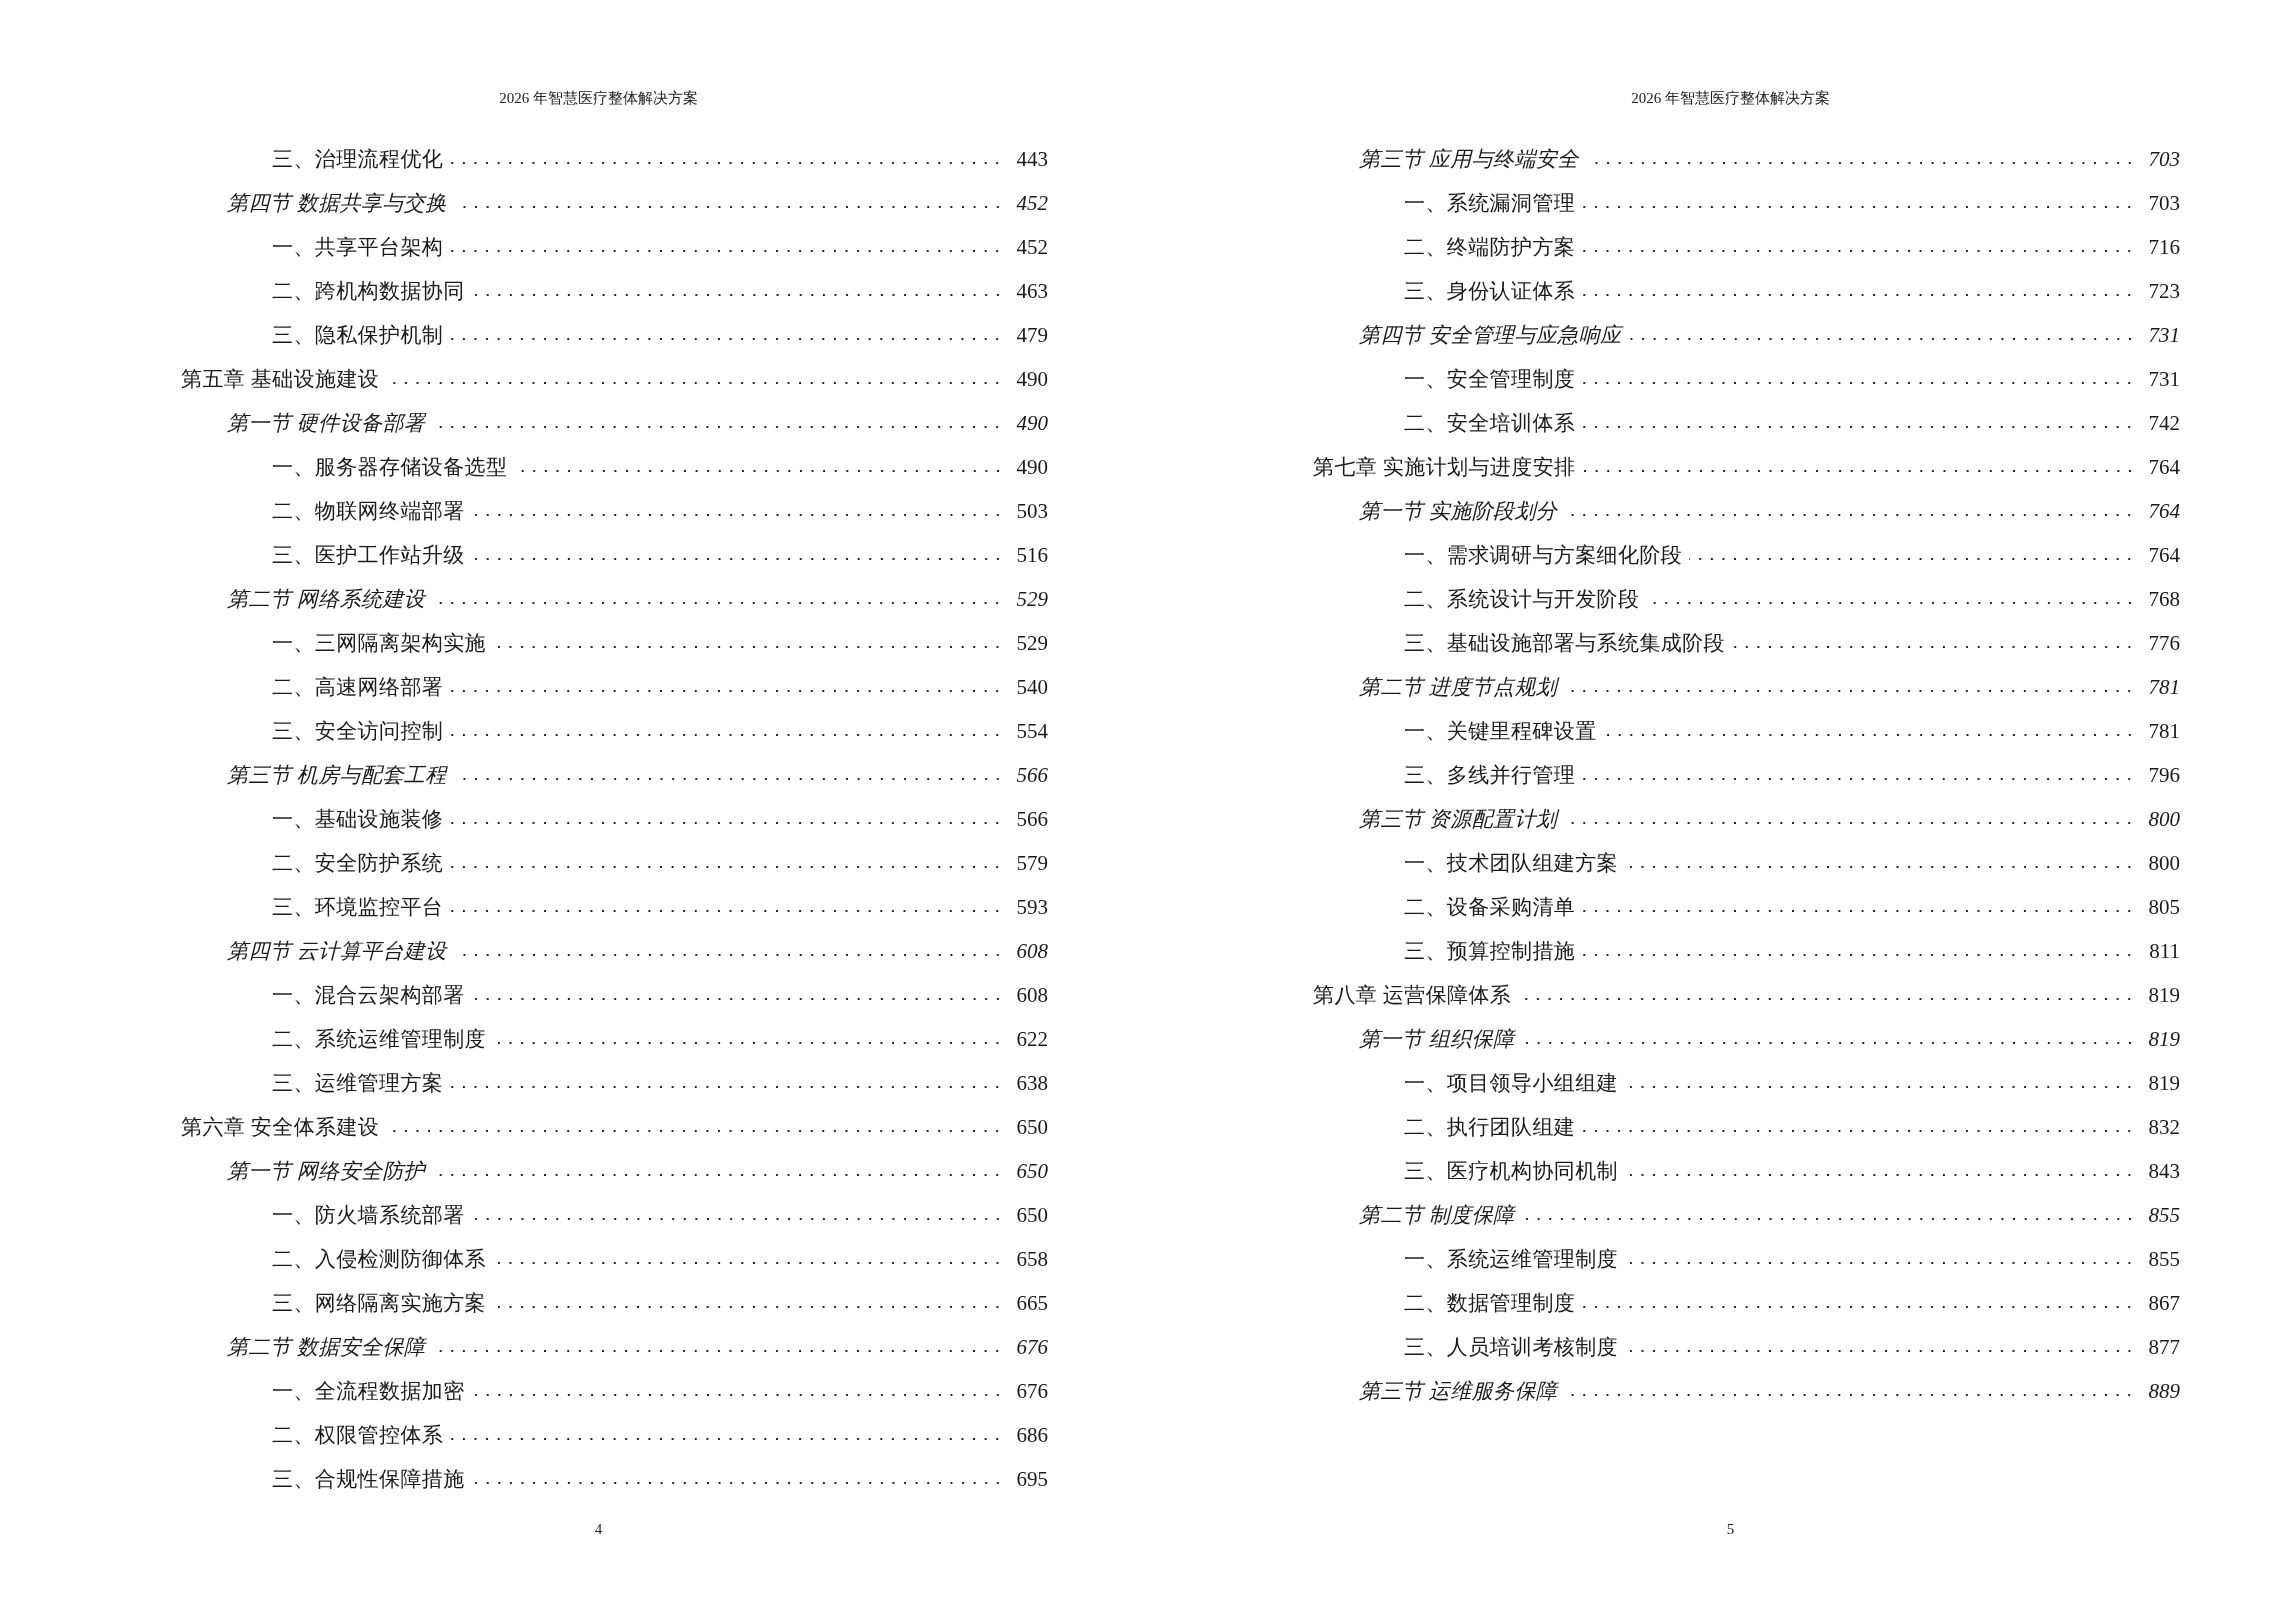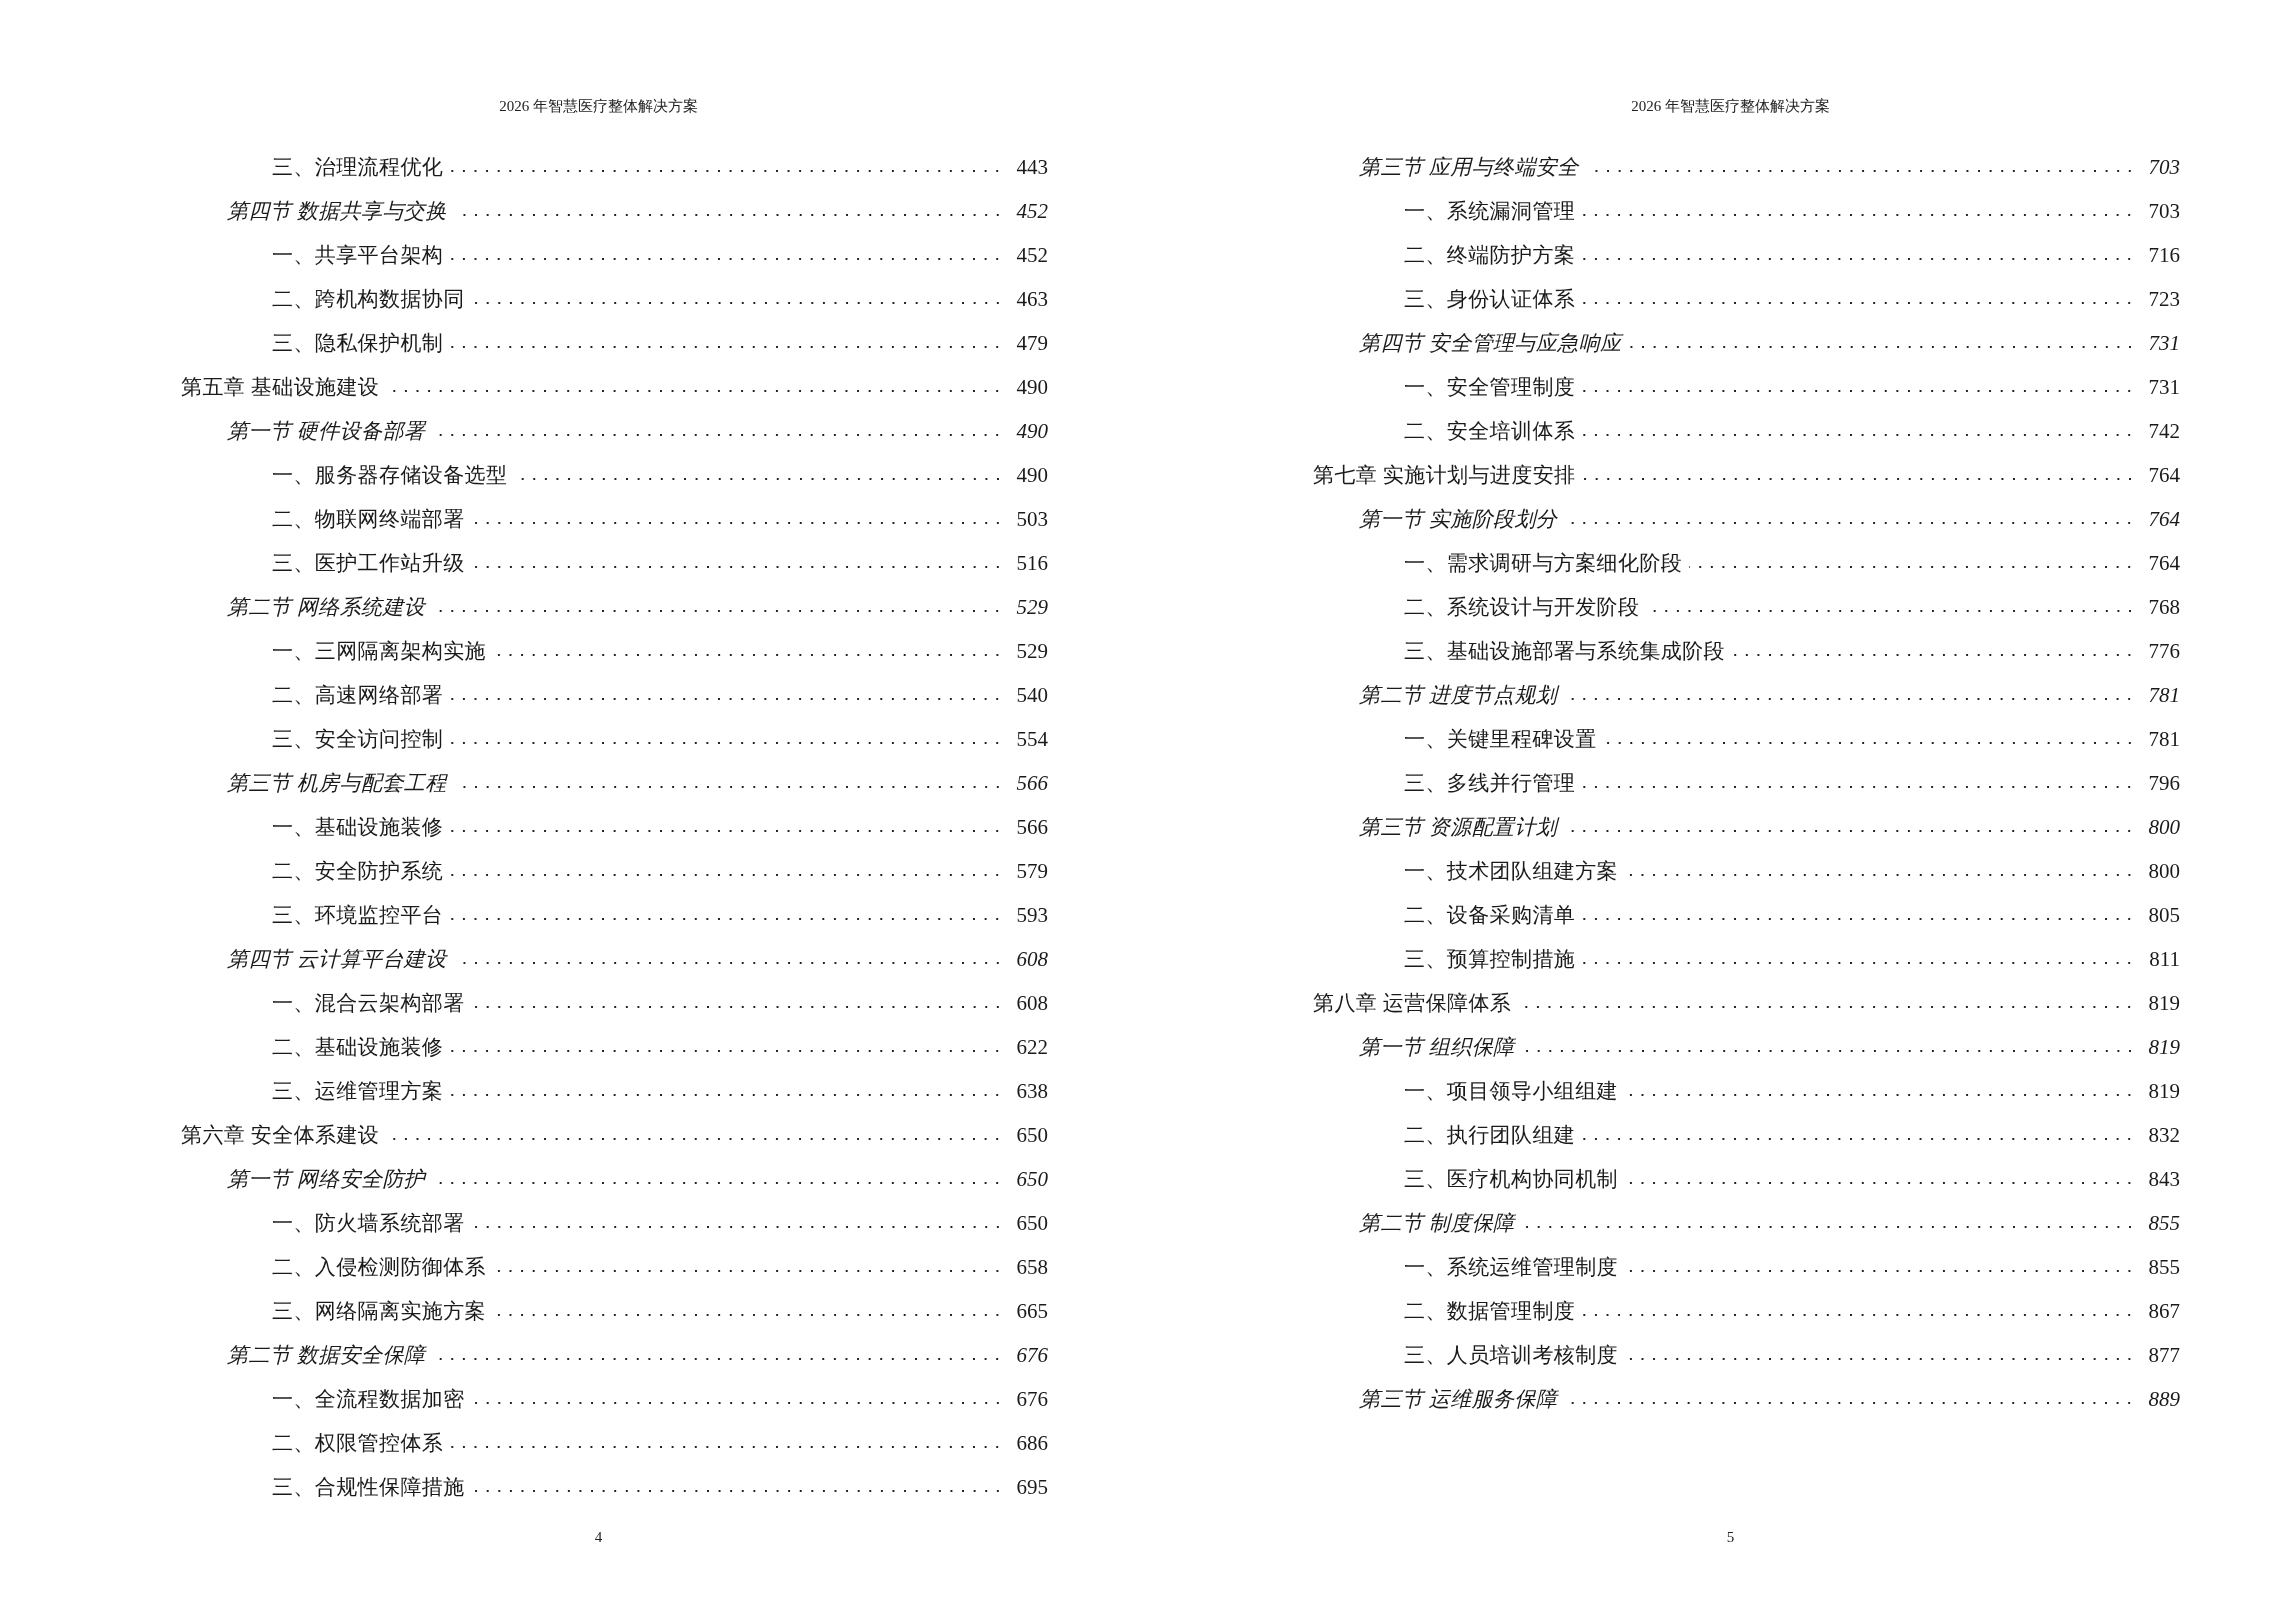--- a/index.html
+++ b/index.html
@@ -10,21 +10,21 @@
   body {
     width: 2284px;
     height: 1623px;
     position: relative;
     overflow: hidden;
     font-family: "Liberation Serif", "DejaVu Serif", serif;
     color: #1a1a1a;
   }
   .spread {
     position: absolute;
-    left: 0; top: 16px;
+    left: 0; top: 8px;
     width: 2284px;
     height: 1284px;
     border-radius: 13px;
   }
   .page {
     position: absolute;
     top: 0;
     width: 867px;
     height: 1623px;
   }
@@ -195,21 +195,21 @@
           <span class="toc-label">第四节  云计算平台建设</span>
           <span class="toc-leader"></span>
           <span class="toc-page">608</span>
         </li>
         <li class="toc-row level-item">
           <span class="toc-label">一、混合云架构部署</span>
           <span class="toc-leader"></span>
           <span class="toc-page">608</span>
         </li>
         <li class="toc-row level-item">
-          <span class="toc-label">二、基础设施装修</span>
+          <span class="toc-label">二、系统运维管理制度</span>
           <span class="toc-leader"></span>
           <span class="toc-page">622</span>
         </li>
         <li class="toc-row level-item">
           <span class="toc-label">三、运维管理方案</span>
           <span class="toc-leader"></span>
           <span class="toc-page">638</span>
         </li>
         <li class="toc-row level-chapter">
           <span class="toc-label">第六章  安全体系建设</span>

